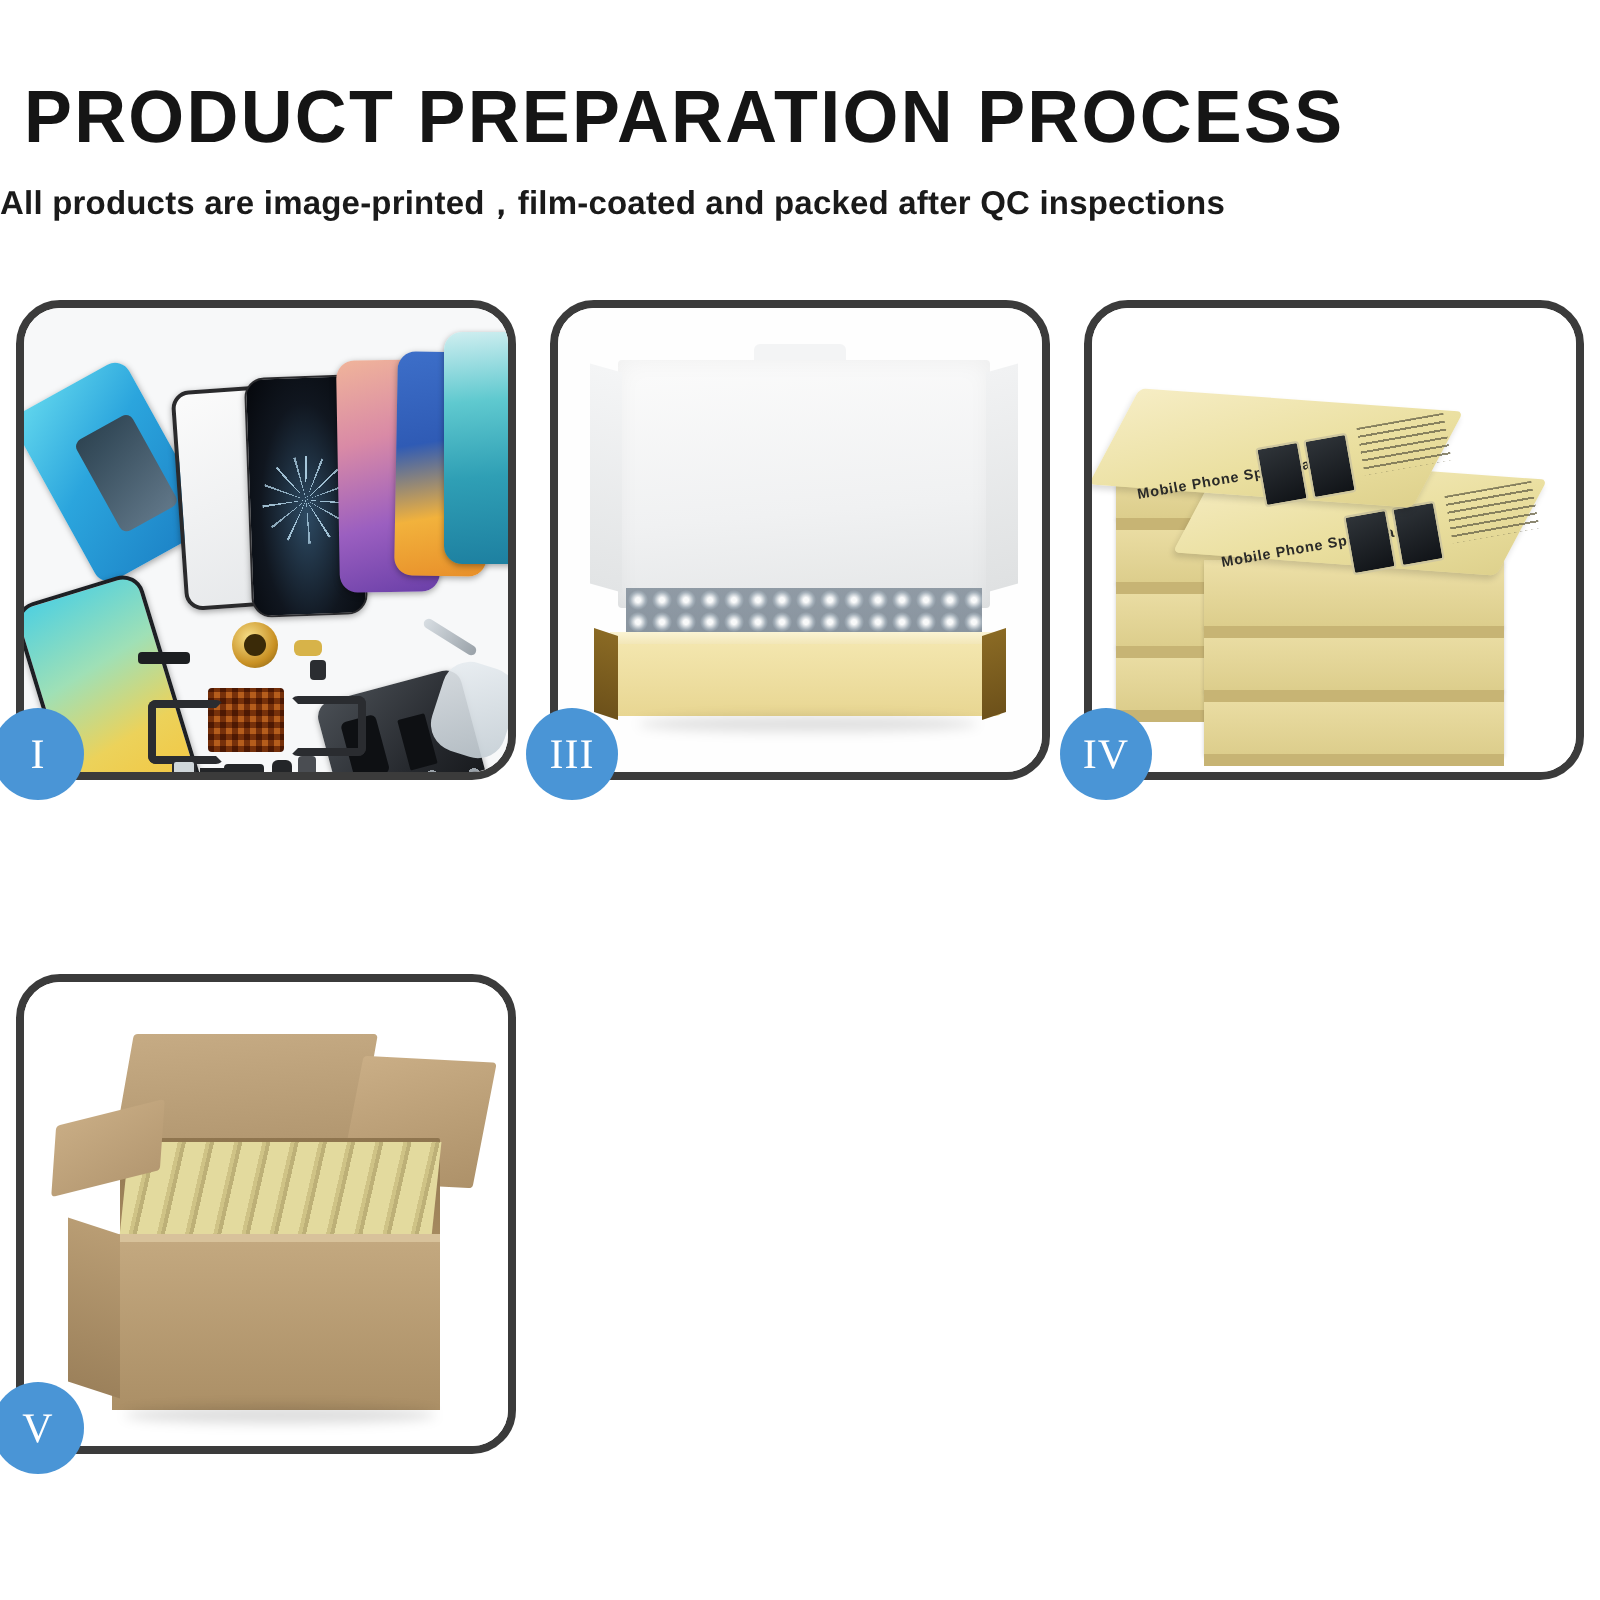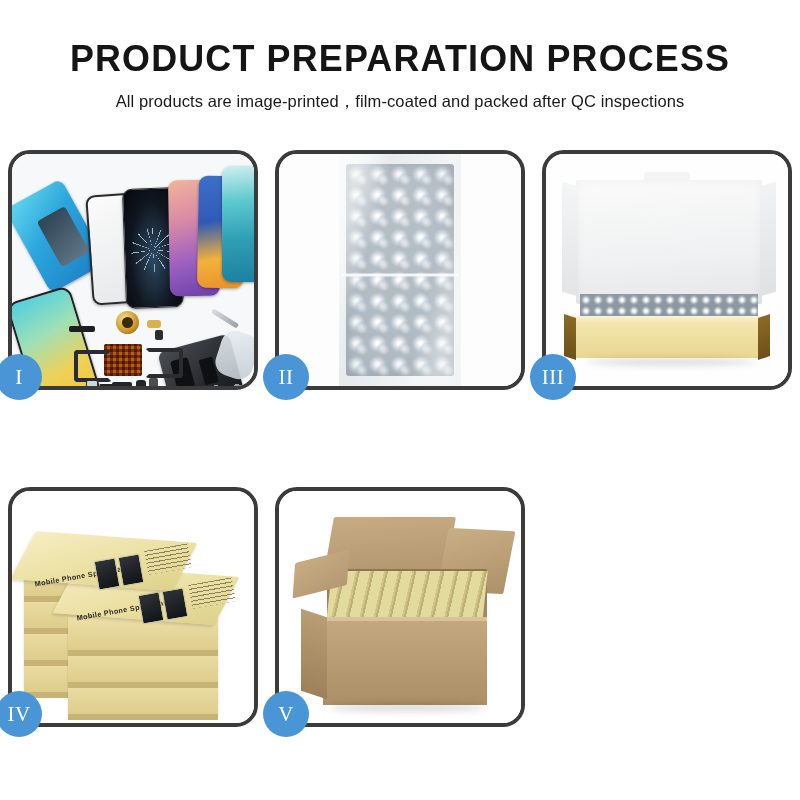--- a/index.html
+++ b/index.html
@@ -4,29 +4,29 @@
 <style>
   html,body{margin:0;padding:0;}
   body{
     width:800px;height:800px;background:#ffffff;
     font-family:"Liberation Sans","DejaVu Sans",sans-serif;
     overflow:hidden;position:relative;
   }
   .page{width:800px;height:800px;position:relative;}
 
   
-  .header{padding-top:36px;text-align:center;}
+  .header{padding-top:36px;text-align:left;}
   .title{
     font-size:37px;font-weight:700;color:#151515;
     letter-spacing:1.2px;line-height:46px;
     transform:scaleX(0.97);transform-origin:center;
     white-space:nowrap;
   }
   .subtitle{
-    font-size:16.5px;font-weight:400;color:#1a1a1a;
+    font-size:16.5px;font-weight:700;color:#1a1a1a;
     letter-spacing:.1px;margin-top:9px;white-space:nowrap;
   }
 
   
   .grid{
     position:absolute;left:8px;top:150px;
     width:784px;
     display:grid;grid-template-columns:repeat(3,250px);
     grid-template-rows:240px 240px;
     column-gap:17px;row-gap:97px;
@@ -409,29 +409,20 @@
         <div class="sm m3"></div>
         <div class="sm m4"></div>
         <div class="sm m5"></div>
         <div class="screw"></div>
         <div class="hand"></div>
         <div class="tinyscrews"></div>
       </div>
       <div class="badge">I</div>
     </div>
 
-    <div class="panel">
-      <div class="panel-inner p2">
-        <div class="wrapsheet"></div>
-        <div class="bubbles"></div>
-        <div class="wrapshine"></div>
-        <div class="wrapseam"></div>
-      </div>
-      <div class="badge">II</div>
-    </div>
 
     <div class="panel">
       <div class="panel-inner p3">
         <div class="b3-tab"></div>
         <div class="b3-lid"></div>
         <div class="b3-fill"></div>
         <div class="b3-lip"></div>
         <div class="b3-front"></div>
         <div class="b3-sidel"></div>
         <div class="b3-sider"></div>

